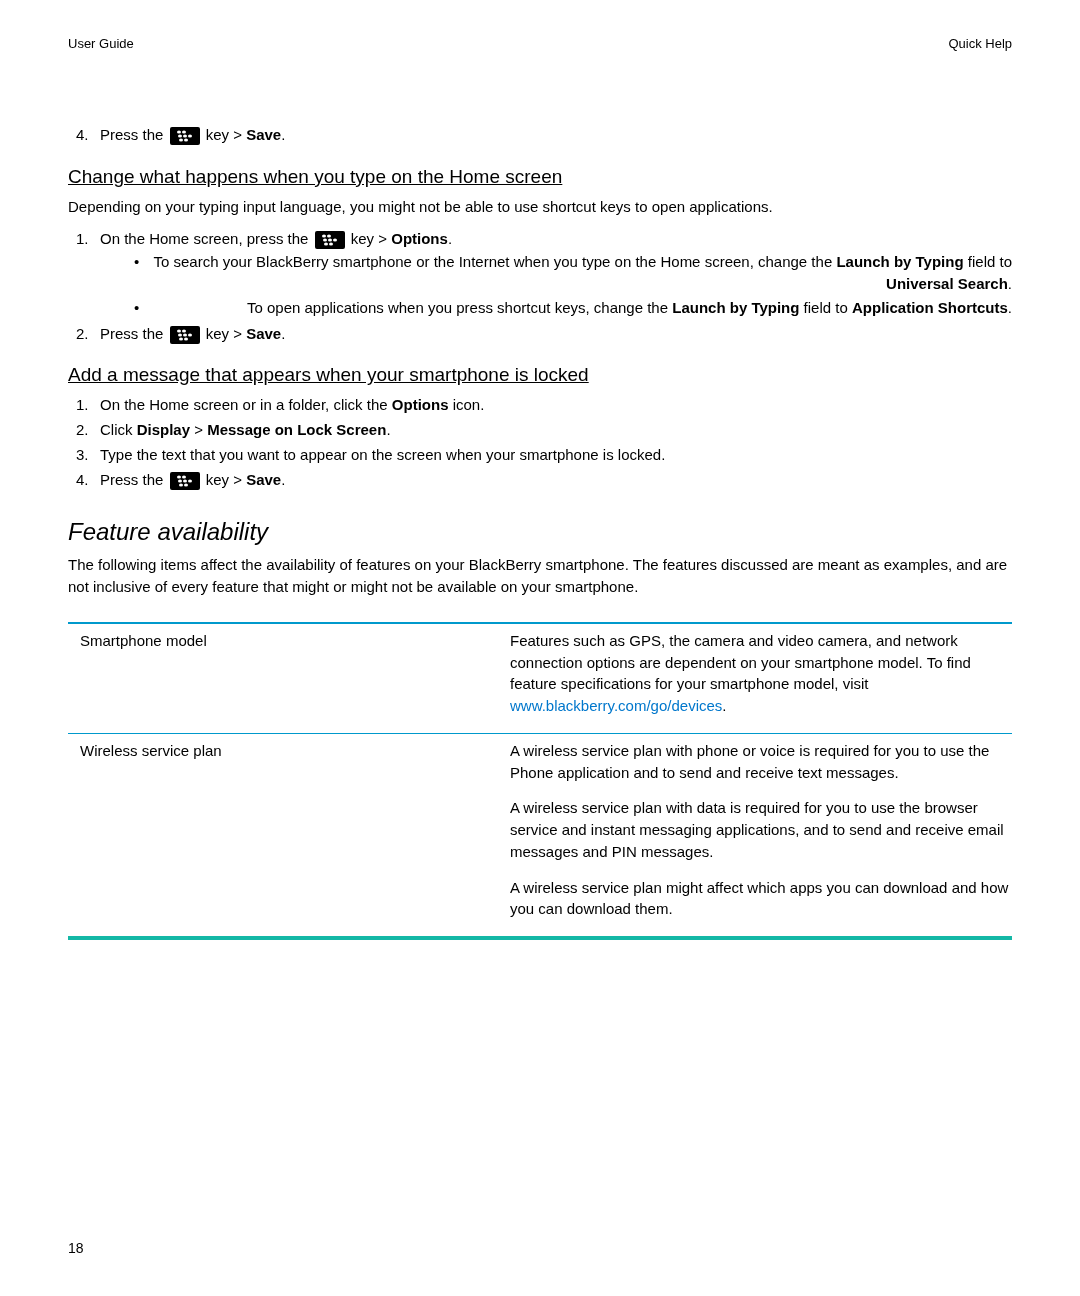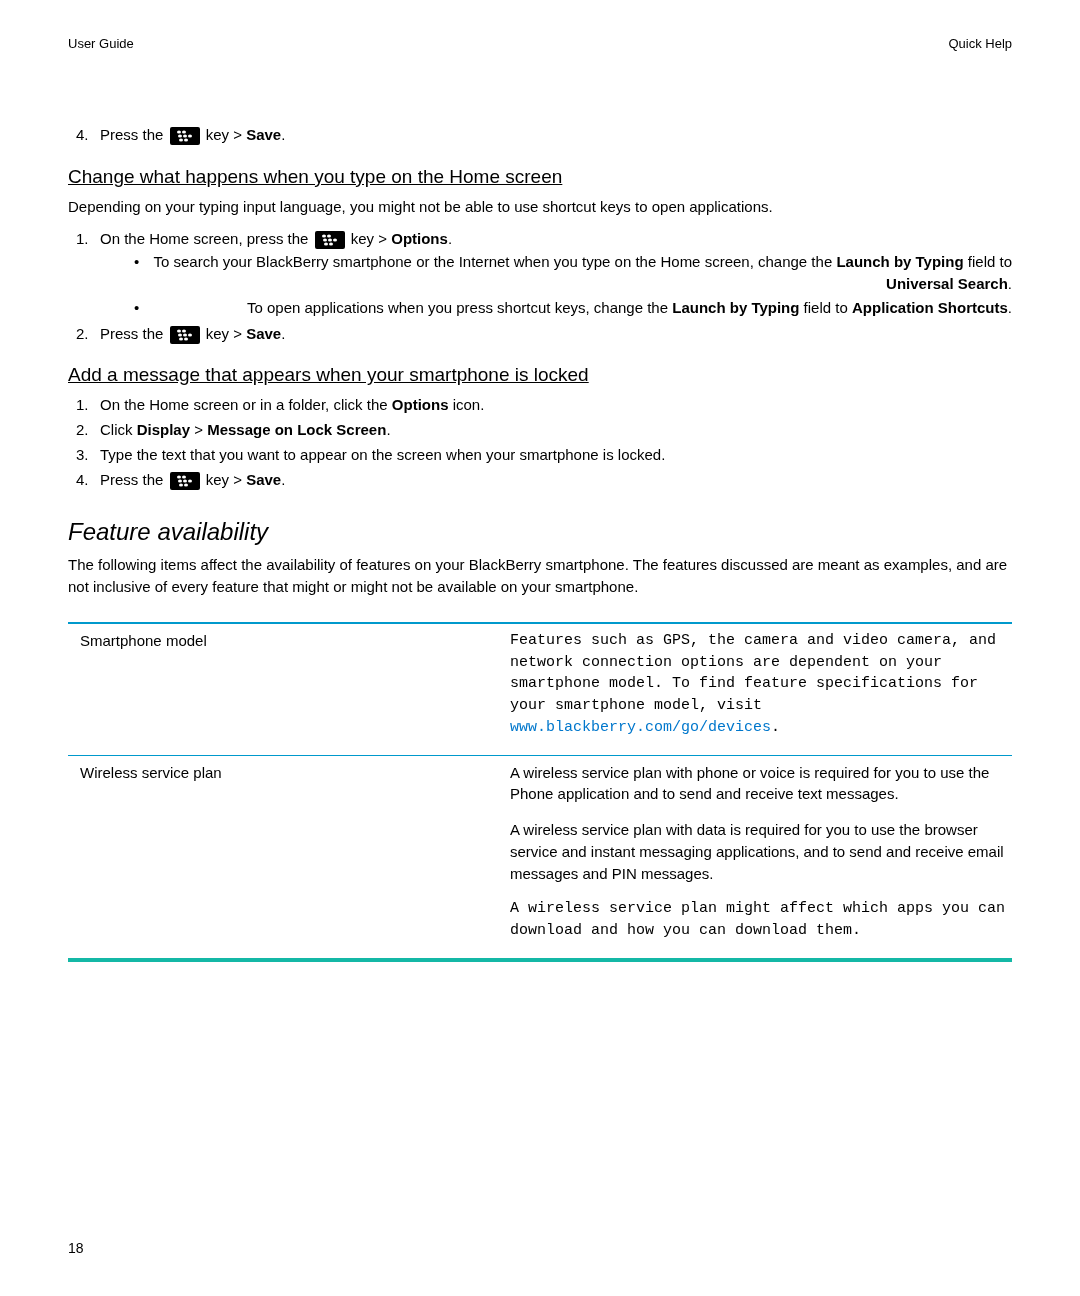--- a/index.html
+++ b/index.html
@@ -98,21 +98,21 @@
     width: 430px;
     padding-left: 12px;
     line-height: 1.45;
     flex-shrink: 0;
   }
   .feat-desc {
     flex: 1;
     line-height: 1.45;
   }
   .feat-desc p { margin:0 0 14px 0; }
-  .feat-desc p:last-child { margin-bottom:0;font-family:Liberation Mono, monospace; }
+  .feat-desc p:last-child { margin-bottom:0; }
   a.link { color: #0077cc; text-decoration: none; }
   .pgnum {
     position: absolute;
     bottom: 40px;
     left: 68px;
     font-size: 14px;
   }
   b { font-weight: 700; }
 </style>
 </head>

